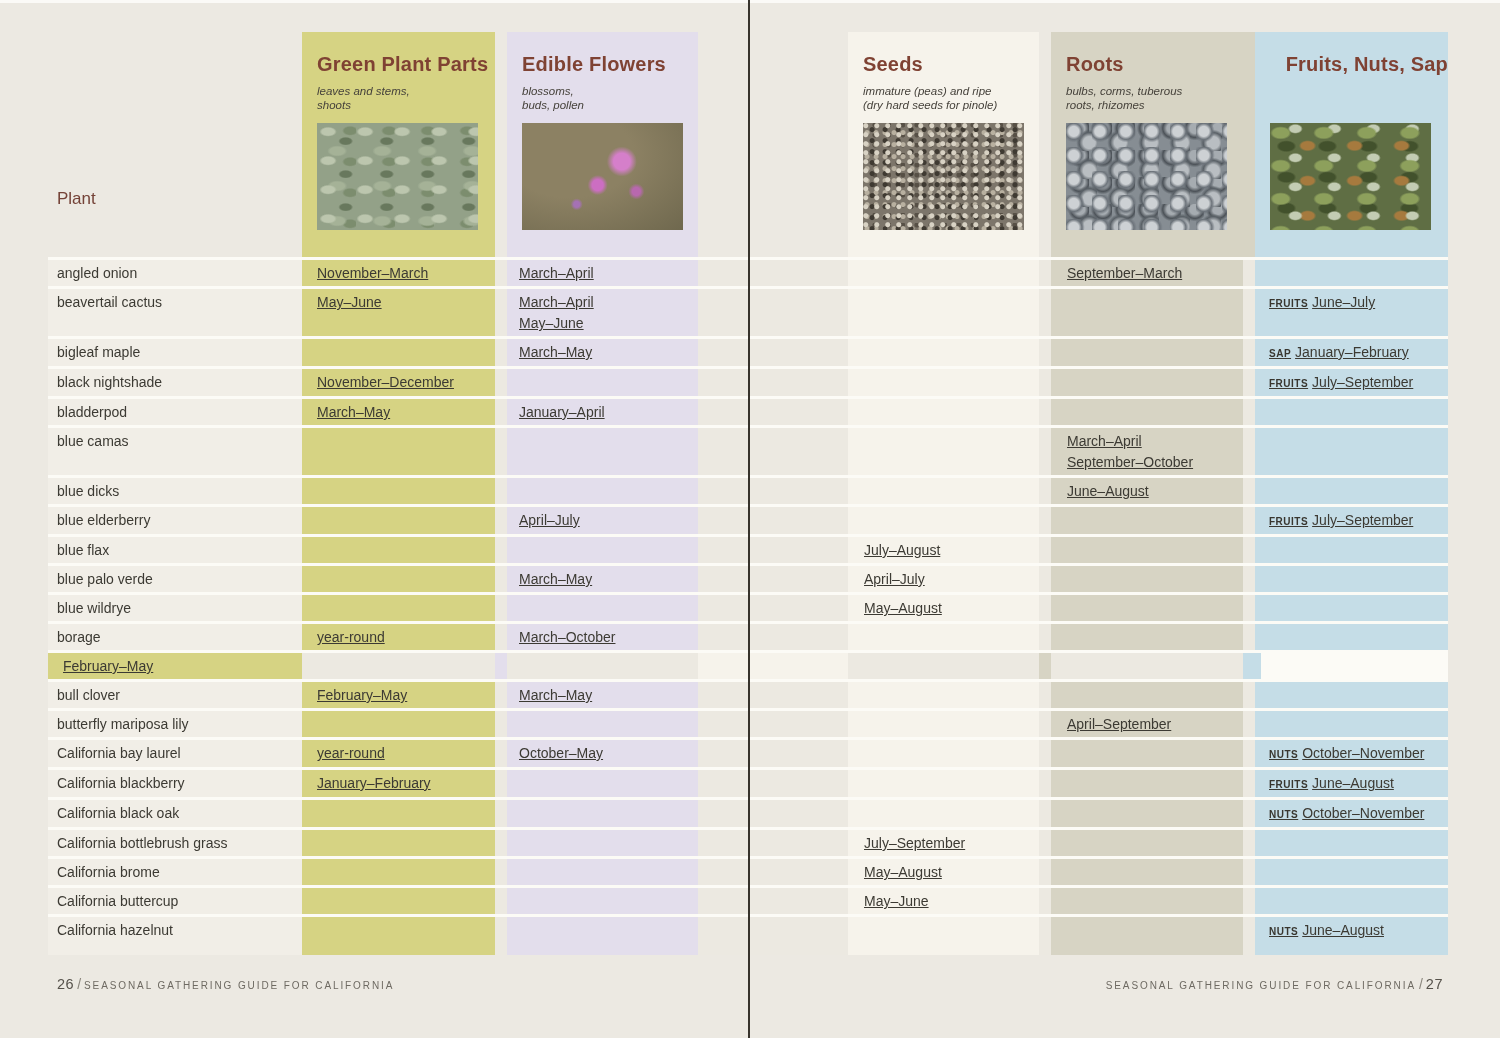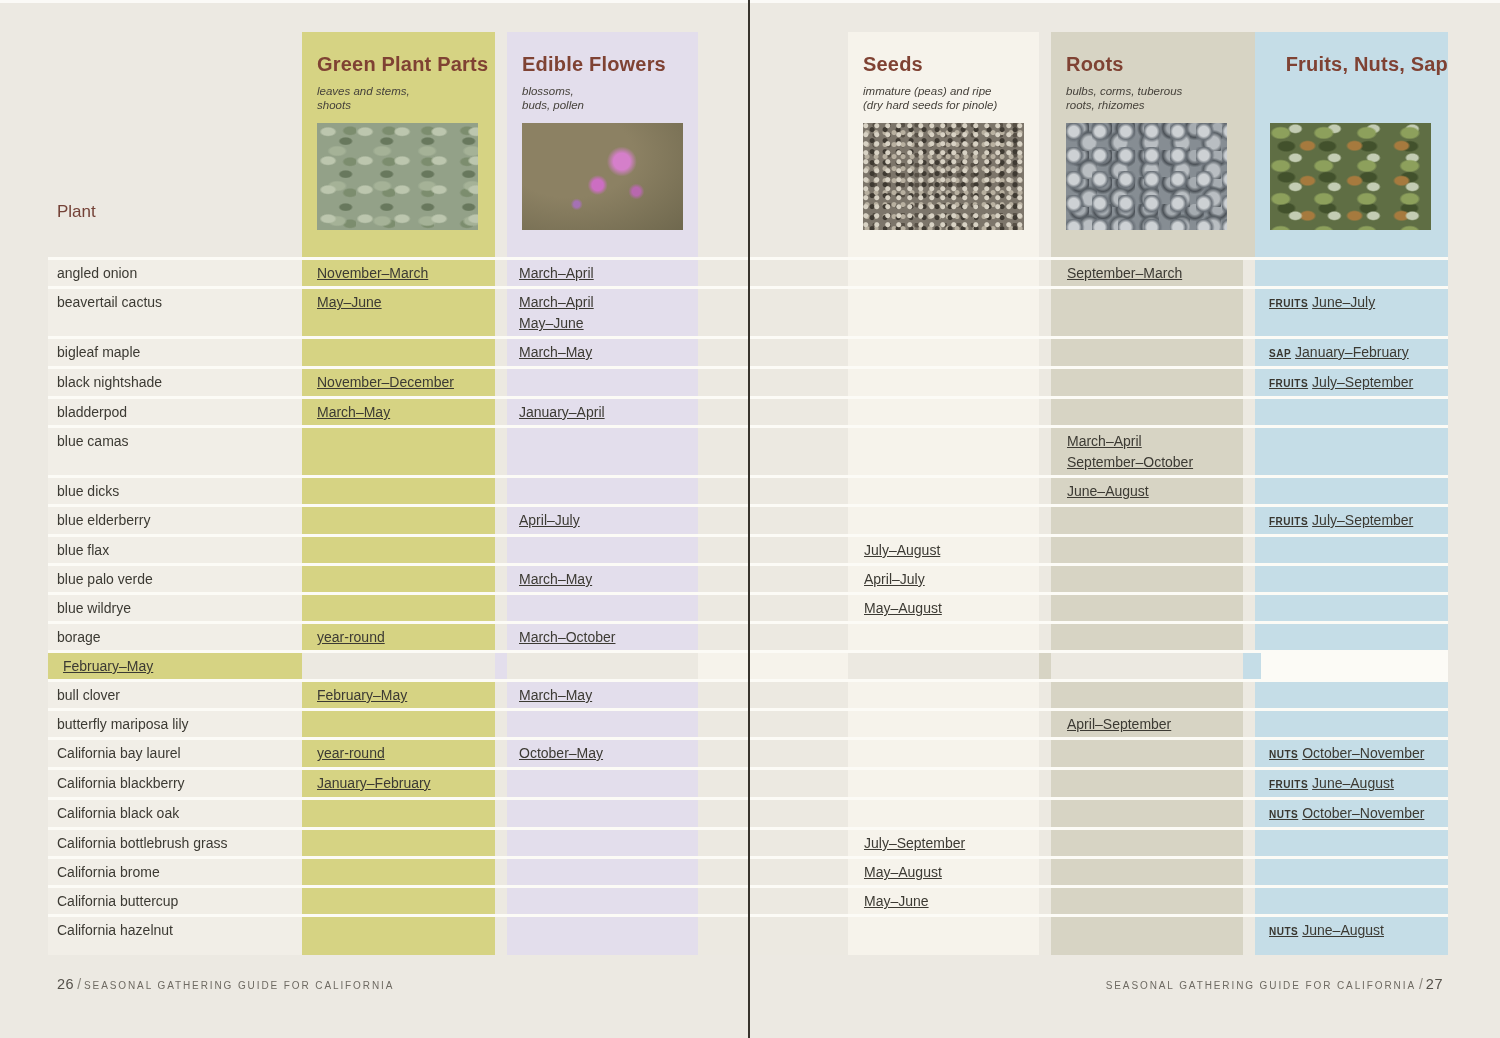--- a/index.html
+++ b/index.html
@@ -37,21 +37,21 @@
     radial-gradient(circle at 75% 70%, #b9bec2 0 6px, #596066 10px, transparent 13px),
     radial-gradient(circle at 60% 20%, #a6acb1 0 5px, #4c5258 9px, transparent 12px);
     background-size:26px 24px,31px 28px,23px 27px;}
   .thumb-foliage{background-color:#5f6e44;background-image:
     radial-gradient(ellipse 16px 10px at 25% 30%, #8da05c 0 50%, transparent 66%),
     radial-gradient(ellipse 12px 8px at 65% 20%, #c3ccb3 0 45%, transparent 62%),
     radial-gradient(ellipse 14px 9px at 80% 65%, #a67a3e 0 45%, transparent 62%),
     radial-gradient(ellipse 15px 9px at 40% 75%, #42512c 0 50%, transparent 66%);
     background-size:43px 33px,39px 29px,47px 35px,41px 31px;}
 
-  .plant-heading{position:absolute;left:57px;top:202px;font-size:17px;color:#744237;z-index:2;}
+  .plant-heading{position:absolute;left:57px;top:189px;font-size:17px;color:#744237;z-index:2;}
 
   
   .rows{position:absolute;left:48px;top:257px;width:1400px;background:#fcfbf6;padding-top:3px;z-index:2;}
   .row{display:grid;grid-template-columns:254px 193px 12px 191px 150px 191px 12px 192px 12px 193px;
        margin-bottom:3px;min-height:26px;}
   .row:last-child{min-height:38px;margin-bottom:0;}
   .cell{font-size:14px;line-height:21px;color:#3c3a33;padding:3px 4px 2px 0;}
   .c-plant{background:#f1eee7;padding-left:9px;}
   .c-green{background:#d6d383;padding-left:15px;}
   .c-flowers{background:#e3deec;padding-left:12px;}

